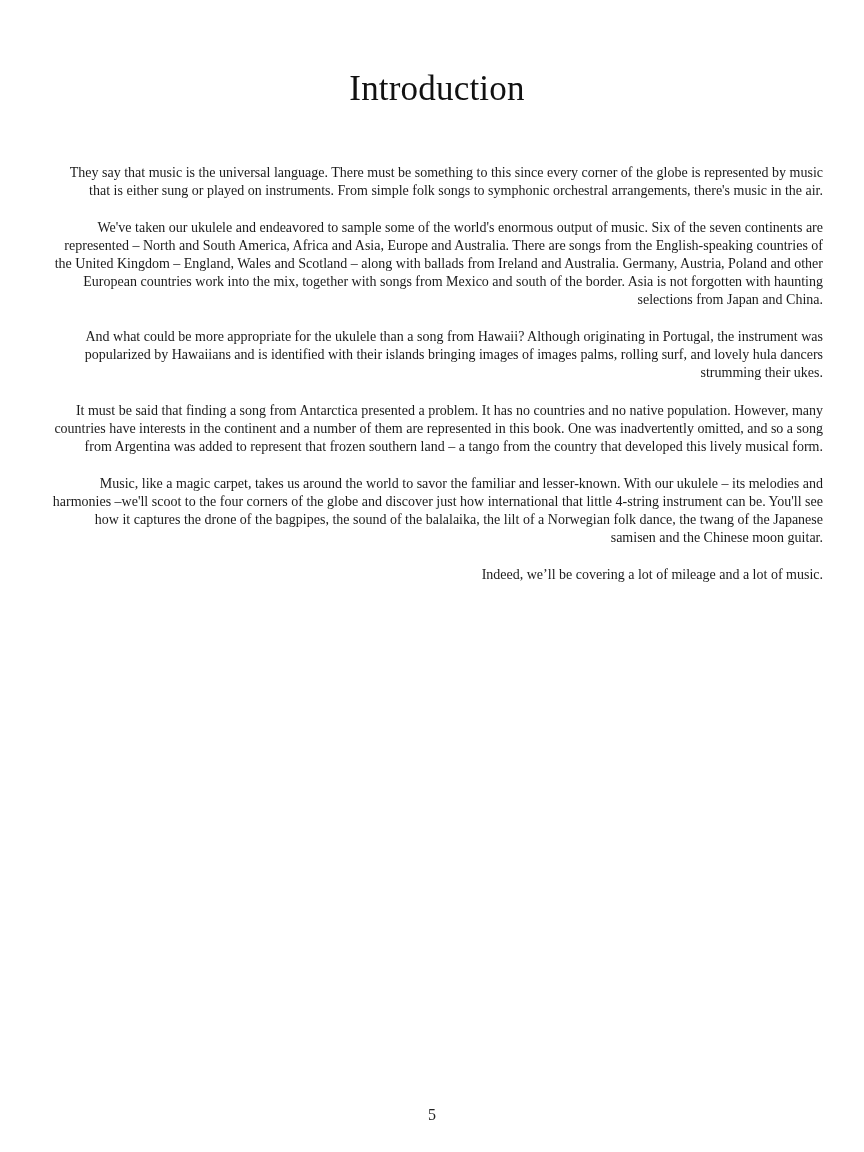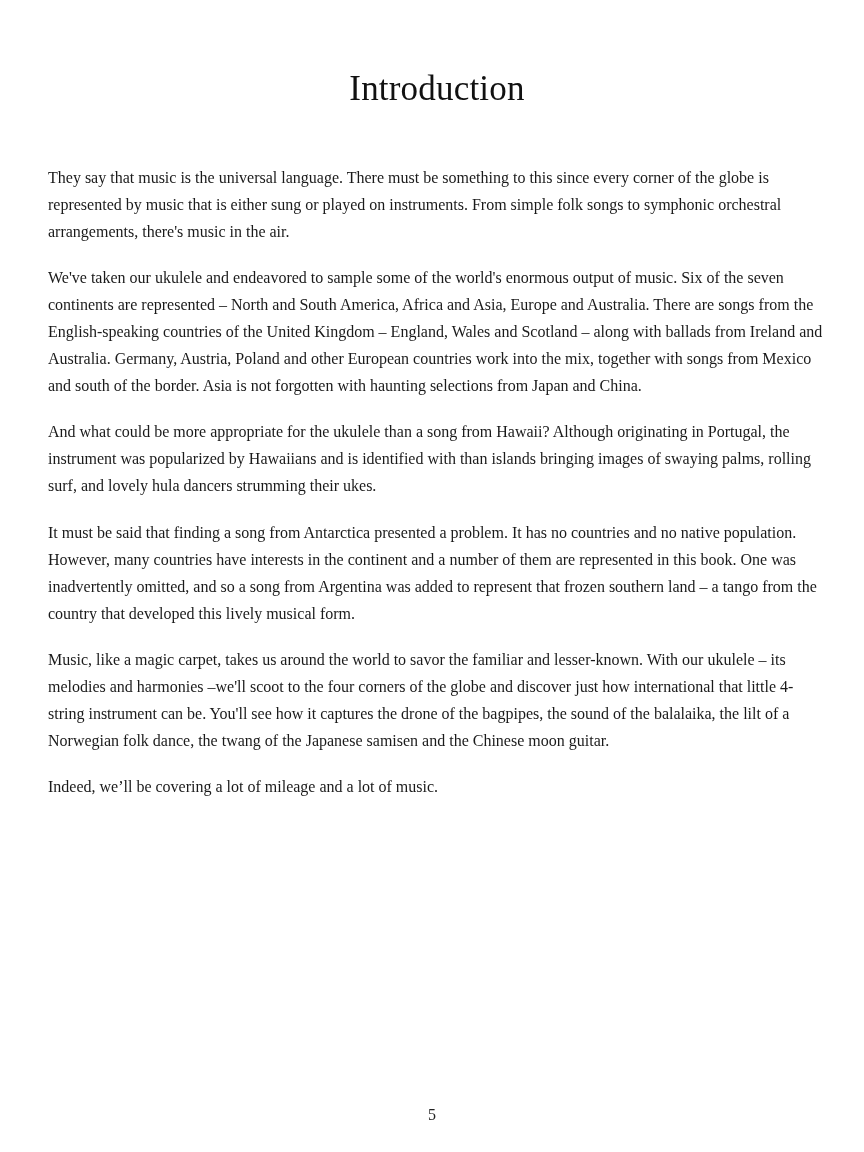--- a/index.html
+++ b/index.html
@@ -27,42 +27,43 @@
       color: #111;
       letter-spacing: 0.2px;
     }
     .body-text {
       position: absolute;
       top: 164px;
       left: 48px;
       width: 775px;
     }
     .para {
-      font-size: 16px;
-      line-height: 27px;
+      font-size: 14px;
+      line-height: 18px;
       margin: 0 0 19.2px 0;
       color: #1a1a1a;
+      text-align: right;
     }
     .page-number {
       position: absolute;
       top: 1106px;
       left: 0;
       width: 864px;
       text-align: center;
       font-size: 16px;
       color: #222;
     }
   </style>
 </head>
 <body>
 
 <h1 class="page-title">Introduction</h1>
 
 <div class="body-text">
   <p class="para">They say that music is the universal language.  There must be something to this since every corner of the globe is represented by music that is either sung or played on instruments.  From simple folk songs to symphonic orchestral  arrangements, there's music in the air.</p>
   <p class="para">We've taken our ukulele and endeavored to sample some of the world's enormous output of music.  Six of the seven continents are represented –  North and South America, Africa and Asia, Europe and Australia.  There are songs from the English-speaking countries of the United Kingdom – England, Wales and Scotland – along with ballads from Ireland and Australia.  Germany, Austria, Poland and other European countries work into the mix, together with songs from Mexico and south of the border.  Asia is not forgotten with haunting selections from Japan and China.</p>
-  <p class="para">And what could be more appropriate for the ukulele than a song from Hawaii?  Although originating in Portugal, the instrument was popularized by Hawaiians and is identified with than islands bringing images of swaying palms, rolling surf, and lovely hula dancers strumming their ukes.</p>
+  <p class="para">And what could be more appropriate for the ukulele than a song from Hawaii?  Although originating in Portugal, the instrument was popularized by Hawaiians and is identified with their islands bringing images of images palms, rolling surf, and lovely hula dancers strumming their ukes.</p>
   <p class="para">It must be said that finding a song from Antarctica presented a problem.  It has no countries and no native population.  However, many countries have interests in the continent and a number of them are represented in this book.  One was inadvertently omitted, and so a song from Argentina was added to represent that frozen southern land – a tango from the country that developed this lively musical form.</p>
   <p class="para">Music, like a magic carpet, takes us around the world to savor the familiar and lesser-known.  With our ukulele – its melodies and harmonies –we'll scoot to the four corners of the globe and discover just how international that little 4-string instrument can be.  You'll see how it captures the drone of the bagpipes, the sound of the balalaika, the lilt of a Norwegian folk dance, the twang of the Japanese samisen and the Chinese moon guitar.</p>
   <p class="para">Indeed, we’ll be covering a lot of mileage and a lot of music.</p>
 </div>
 
 <div class="page-number">5</div>
 
 </body></html>

